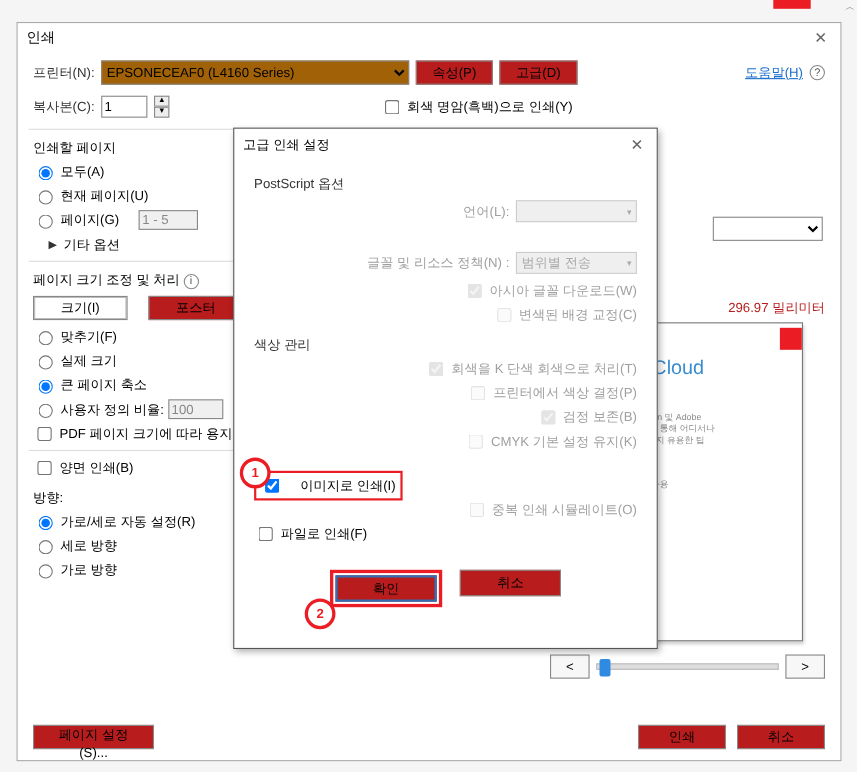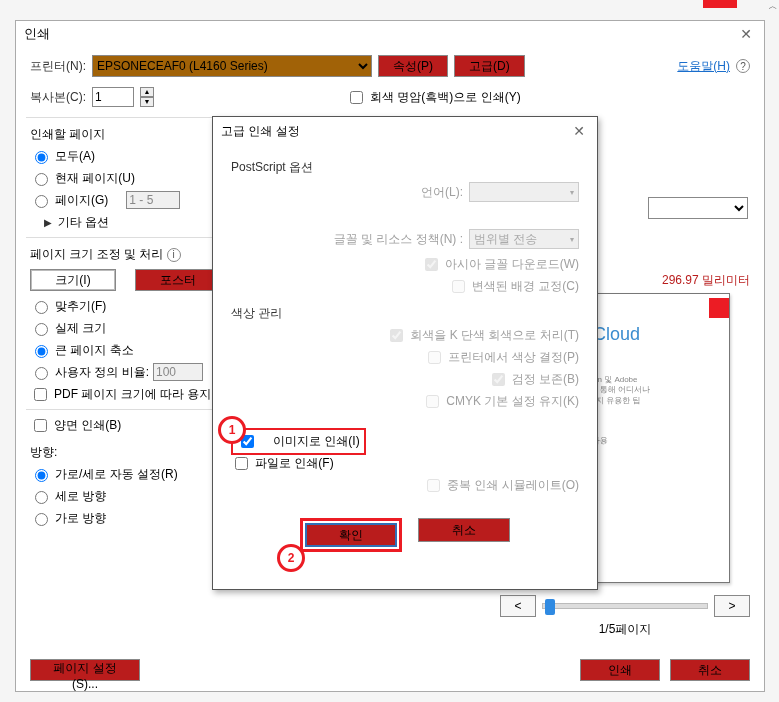--- a/index.html
+++ b/index.html
@@ -193,21 +193,20 @@
         <div class="tiny">사람과 파일 공유</div>
         <div class="tiny">be 지원 제공</div>
       </div>
       <div class="pager-row">
         <button class="pager-btn">&lt;</button>
         <div class="slider">
             <div class="slider-thumb"></div>
           </div>
         <button class="pager-btn">&gt;</button>
       </div>
-      <div class="page-indicator">1/5페이지</div>
     </div>
 
     <div class="bottom-bar">
       <button class="btn" style="width:110px">페이지 설정(S)...</button>
       <div class="bottom-right">
         <button class="btn">인쇄</button>
         <button class="btn">취소</button>
       </div>
     </div>
 
@@ -262,27 +261,27 @@
         <span>CMYK 기본 설정 유지(K)</span>
       </div>
 
     <div style="height:14px"></div>
     <div class="check-row">
       <span class="highlight-box">
         <input type="checkbox" checked="" style="">
         <span>이미지로 인쇄(I)</span>
       </span>
     </div>
+    <div class="check-row disabled indent">
+        <input type="checkbox" disabled="" style="">
+        <span>중복 인쇄 시뮬레이트(O)</span>
+      </div>
     <div class="check-row">
         <input type="checkbox" style="">
         <span>파일로 인쇄(F)</span>
-      </div>
-    <div class="check-row disabled indent">
-        <input type="checkbox" disabled="" style="">
-        <span>중복 인쇄 시뮬레이트(O)</span>
       </div>
 
     <div class="modal-buttons">
       <span class="ok-wrap">
         <button class="btn">확인</button>
       </span>
       <button class="btn">취소</button>
     </div>
   </div>
 </div>

